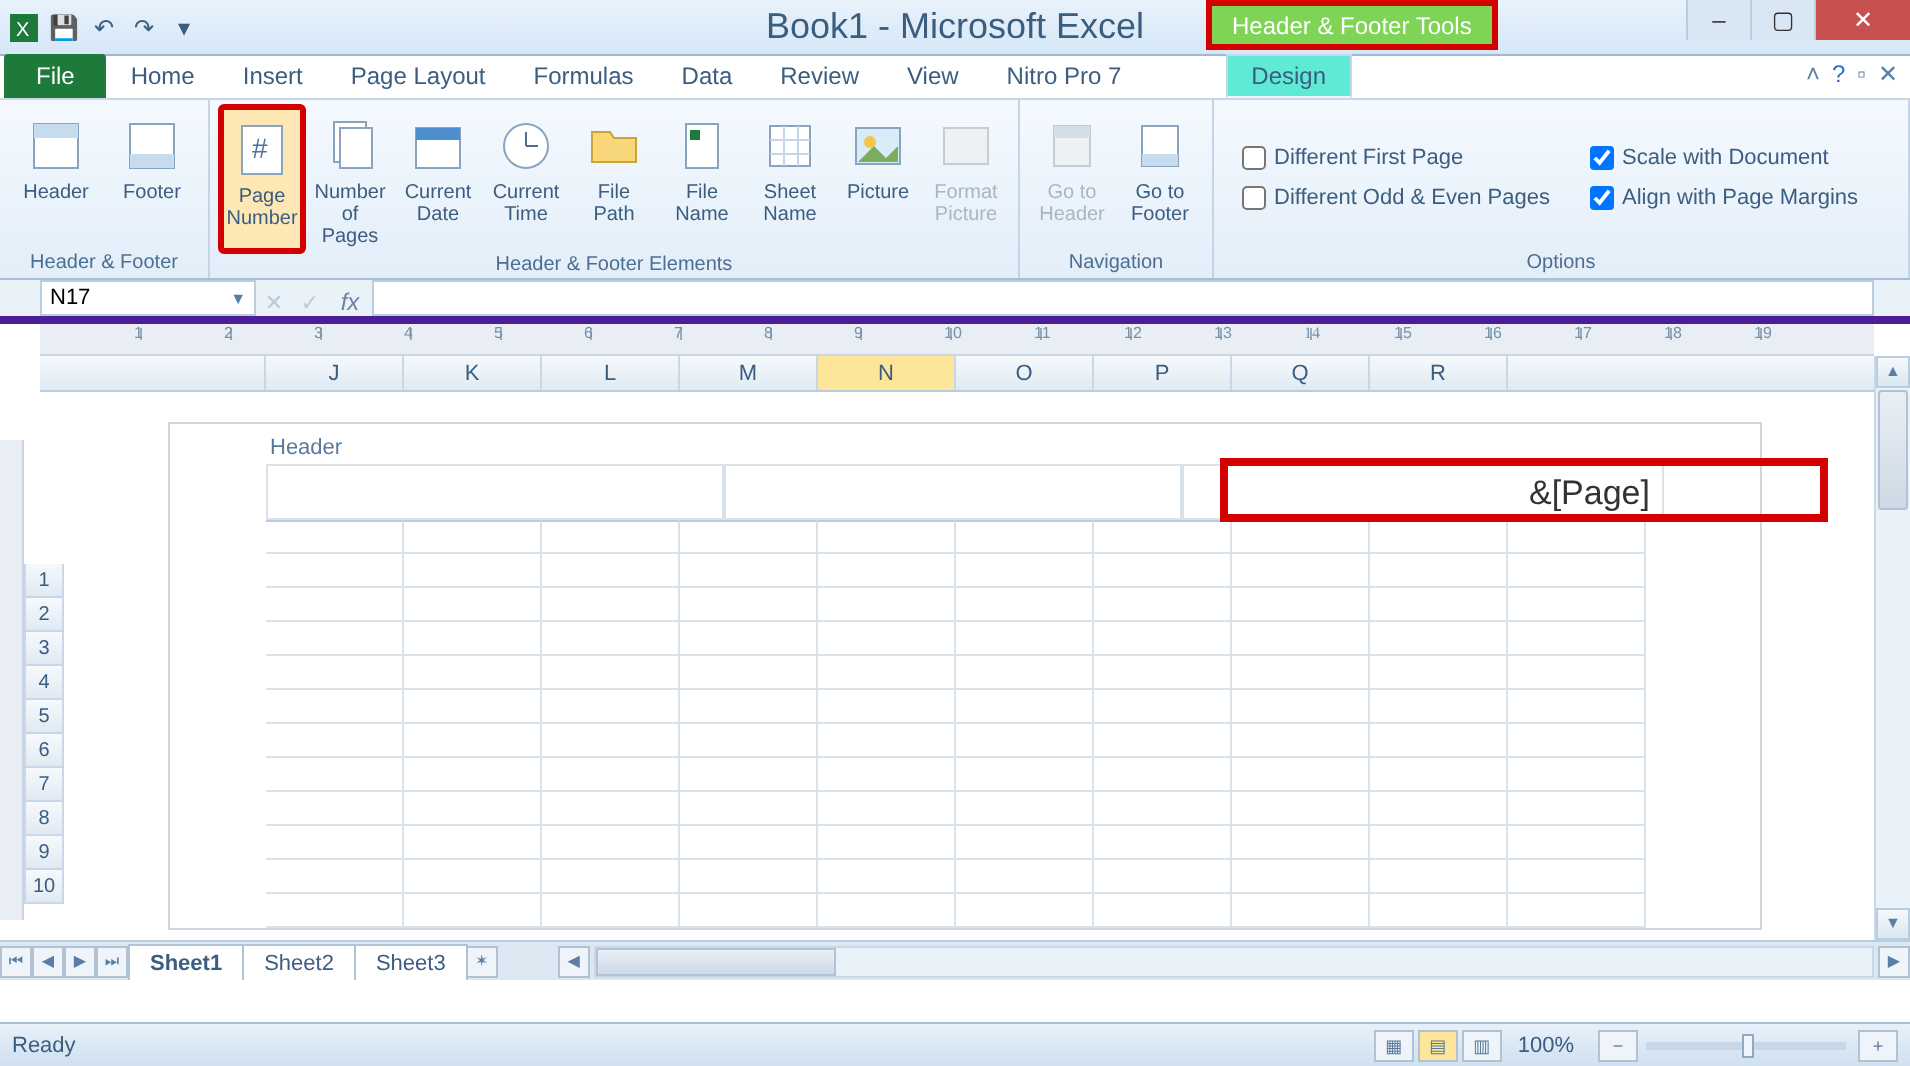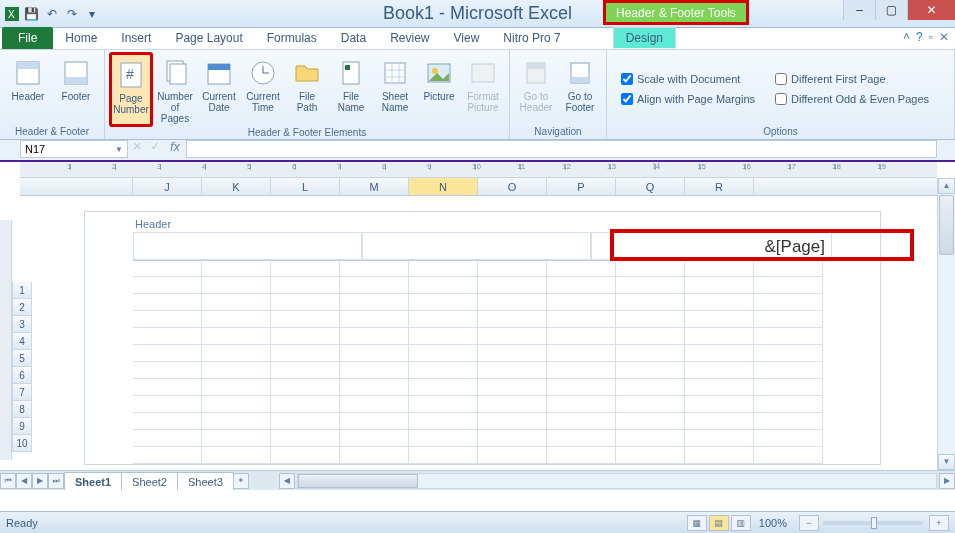--- a/index.html
+++ b/index.html
@@ -32,21 +32,21 @@
 .rbtn.big { width:48px; }
 .rbtn.highlight { background:#fce7b5; border:3px solid #d40000; }
 .rbtn .icon { width:32px; height:32px; display:flex; align-items:center; justify-content:center; font-size:22px; margin-top:2px; }
 .rbtn .lbl { font-size:10px; color:#3b5d80; text-align:center; line-height:11px; margin-top:2px; }
 .rbtn.disabled .lbl, .rbtn.disabled .icon { color:#a8b6c4; }
 .checkrow { display:flex; align-items:center; gap:4px; font-size:11px; color:#3b5d80; height:18px; padding:0 4px;}
 .checkrow input { width:12px; height:12px; }
 .opts { display:flex; flex-direction:column; justify-content:center; gap:2px; padding:0 6px; }
 
 
-.fbar { height:22px; background:#e9f1f9; border-bottom:2px solid #4c1d95; display:flex; align-items:flex-start; }
+.fbar { height:22px; background:#e9f1f9; border-bottom:4px solid #4c1d95; display:flex; align-items:flex-end; }
 .namebox { width:108px; height:18px; background:#fff; border:1px solid #b8cde0; margin-left:20px; display:flex; align-items:center; padding:0 4px; font-size:11px; justify-content:space-between;}
 .namebox .dd { color:#5a7fa6; font-size:8px; }
 .fxbtn { width:22px; text-align:center; color:#6a85a3; font-style:italic; font-size:12px; }
 .fxinput { flex:1; height:18px; background:#fff; border:1px solid #b8cde0; margin-right:18px; }
 .fcancel,.fok{width:18px;text-align:center;color:#bcc9d6;}
 
 
 .sheet { position:relative; height:328px; background:#fff; overflow:hidden; }
 .rulerH { position:absolute; left:20px; right:18px; top:0; height:16px; background:#e9eef4; border-bottom:1px solid #c9d5e0; font-size:8px; color:#7590ab; overflow:hidden;}
 .rulerH .tick { position:absolute; top:2px; border-left:1px solid #98acc0; height:6px; }
@@ -281,36 +281,36 @@
 Footer</div>
       </div>
     </div>
     <div class="glabel">Navigation</div>
   </div>
 
   <div class="group" style="flex:1">
     <div class="items">
       <div class="opts">
         <label class="checkrow">
+            <input type="checkbox" style="">
+            <span>Different First Page</span>
+          </label>
+        <label class="checkrow">
+            <input type="checkbox" style="">
+            <span>Different Odd &amp; Even Pages</span>
+          </label>
+      </div>
+      <div class="opts">
+        <label class="checkrow">
             <input type="checkbox" checked="" style="">
             <span>Scale with Document</span>
           </label>
         <label class="checkrow">
             <input type="checkbox" checked="" style="">
             <span>Align with Page Margins</span>
-          </label>
-      </div>
-      <div class="opts">
-        <label class="checkrow">
-            <input type="checkbox" style="">
-            <span>Different First Page</span>
-          </label>
-        <label class="checkrow">
-            <input type="checkbox" style="">
-            <span>Different Odd &amp; Even Pages</span>
           </label>
       </div>
     </div>
     <div class="glabel">Options</div>
   </div>
 </div>
 
 <div class="fbar">
   <div class="namebox">
     <span>N17</span>

